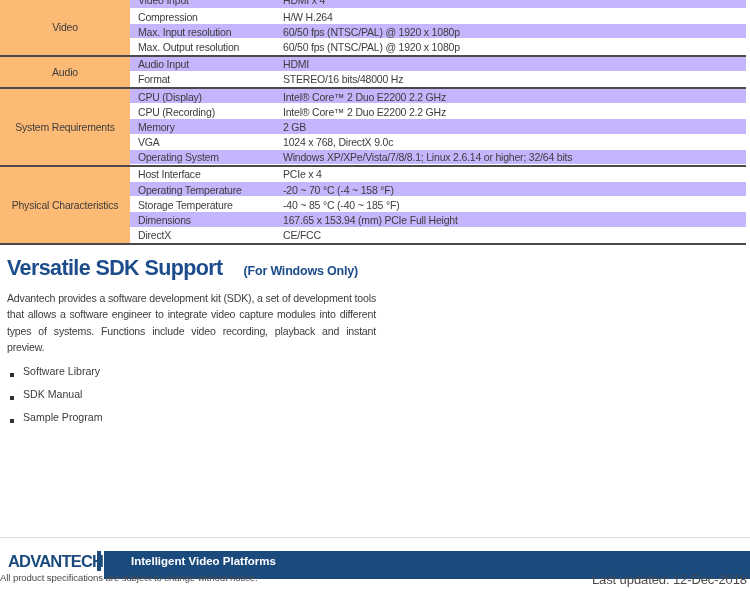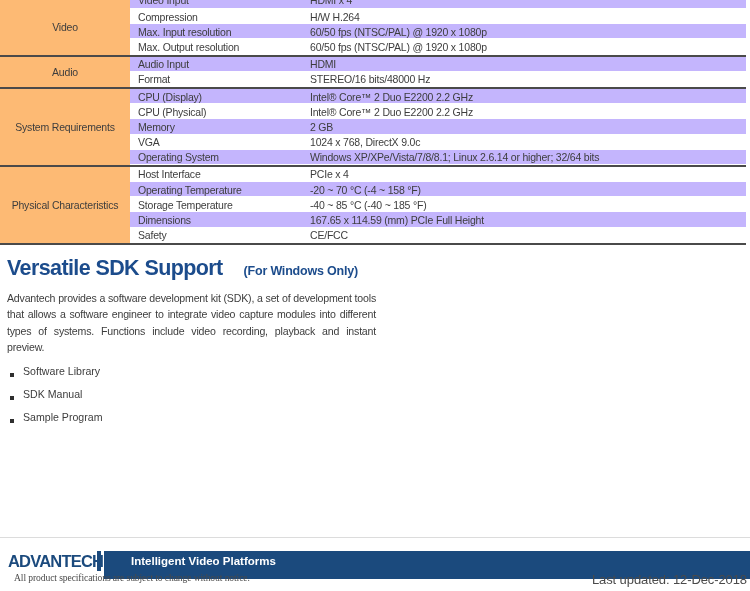--- a/index.html
+++ b/index.html
@@ -8,21 +8,21 @@
 
   
   .spec-table { position:absolute; top:0; left:0; width:746px; border-bottom:2px solid #4a4a4a; }
   .sec { display:flex; }
   .sec + .sec { border-top:2px solid #4a4a4a; }
   .cat { width:130px; background:#fdba74; display:flex; align-items:center; justify-content:center;
          text-align:center; font-size:10.5px; color:#3d3d3d; letter-spacing:-0.2px; padding:0 4px; }
   .rows { flex:1; display:flex; flex-direction:column; }
   .row { display:flex; align-items:center; height:15.2px; font-size:10.5px; color:#3d3d3d; letter-spacing:-0.2px; }
   .row.g { background:#c4b5fd; box-shadow: inset 0 -1px 0 #ffffff; }
-  .row .prop { width:180px; padding-left:8px; flex:none; white-space:nowrap; }
+  .row .prop { width:153px; padding-left:8px; flex:none; white-space:nowrap; }
   .row .val { flex:1; white-space:nowrap; }
   .row.clip { height:9px; overflow:hidden; align-items:flex-start; }
   .row.clip .prop, .row.clip .val { margin-top:-6.5px; }
 
   
   .sdk { position:absolute; top:256px; left:7px; width:736px; color:#3d3d3d; }
   .sdk h2 { font-size:21.5px; font-weight:bold; color:#1c4c8c; letter-spacing:-0.6px; white-space:nowrap; }
   .sdk h2 .sub { font-size:12.5px; letter-spacing:-0.2px; margin-left:21px;text-align:center; }
   .sdk p { margin-top:9px; width:369px; font-size:10.6px; line-height:16.3px;
            text-align:justify; letter-spacing:-0.2px; }
@@ -30,21 +30,21 @@
   .sdk li { display:flex; align-items:flex-end; font-size:10.6px; margin-bottom:10px; height:13px; }
   .blt { width:4px; height:4px; background:#2f2f2f; margin:0 9px 0 3px; flex:none; }
 
   
   .hairline { position:absolute; top:537px; left:0; width:750px; height:1px; background:#dcdcdc; }
   .logo { position:absolute; left:8px; top:551px; height:20px; line-height:20px;
           font-weight:bold; font-size:16.5px; color:#1b4a7d; letter-spacing:-0.8px; }
   .bar-divider { position:absolute; left:97px; top:551px; width:4px; height:20px; background:#1b4a7d; }
   .bar { position:absolute; left:104px; right:0; top:551px; height:28px; background:#1b4a7d;
          color:#ffffff; font-weight:bold; font-size:11.5px; line-height:20px; padding-left:27px; }
-  .note-l { position:absolute; left:14px; top:572px; font-size:9.6px; color:#4a4a4a; letter-spacing:-0.1px;font-family:Liberation Serif, serif; }
+  .note-l { position:absolute; left:0; top:572px; font-size:9.6px; color:#4a4a4a; letter-spacing:-0.1px; }
   .note-r { position:absolute; right:3px; top:572px; font-size:13px; color:#4a4a4a; letter-spacing:-0.1px; }
 </style>
 </head>
 <body>
 
 <div class="spec-table">
 
   <div class="sec">
     <div class="cat">Video</div>
     <div class="rows">
@@ -82,21 +82,21 @@
   </div>
 
   <div class="sec">
     <div class="cat">System Requirements</div>
     <div class="rows">
       <div class="row g">
         <span class="prop">CPU (Display)</span>
         <span class="val">Intel® Core™ 2 Duo E2200 2.2 GHz</span>
       </div>
       <div class="row">
-        <span class="prop">CPU (Physical)</span>
+        <span class="prop">CPU (Recording)</span>
         <span class="val">Intel® Core™ 2 Duo E2200 2.2 GHz</span>
       </div>
       <div class="row g">
         <span class="prop">Memory</span>
         <span class="val">2 GB</span>
       </div>
       <div class="row">
         <span class="prop">VGA</span>
         <span class="val">1024 x 768, DirectX 9.0c</span>
       </div>
@@ -117,24 +117,24 @@
       <div class="row g">
         <span class="prop">Operating Temperature</span>
         <span class="val">-20 ~ 70 °C (-4 ~ 158 °F)</span>
       </div>
       <div class="row">
         <span class="prop">Storage Temperature</span>
         <span class="val">-40 ~ 85 °C (-40 ~ 185 °F)</span>
       </div>
       <div class="row g">
         <span class="prop">Dimensions</span>
-        <span class="val">167.65 x 114.59 (mm) PCIe Full Height</span>
+        <span class="val">167.65 x 153.94 (mm) PCIe Full Height</span>
       </div>
       <div class="row">
-        <span class="prop">Safety</span>
+        <span class="prop">DirectX</span>
         <span class="val">CE/FCC</span>
       </div>
     </div>
   </div>
 
 </div>
 
 <div class="sdk">
   <h2><span>Versatile SDK Support</span><span class="sub">(For Windows Only)</span></h2>
   <p>Advantech provides a software development kit (SDK), a set of development tools that allows a software engineer to integrate video capture modules into different types of systems. Functions include video recording, playback and instant preview.</p>

